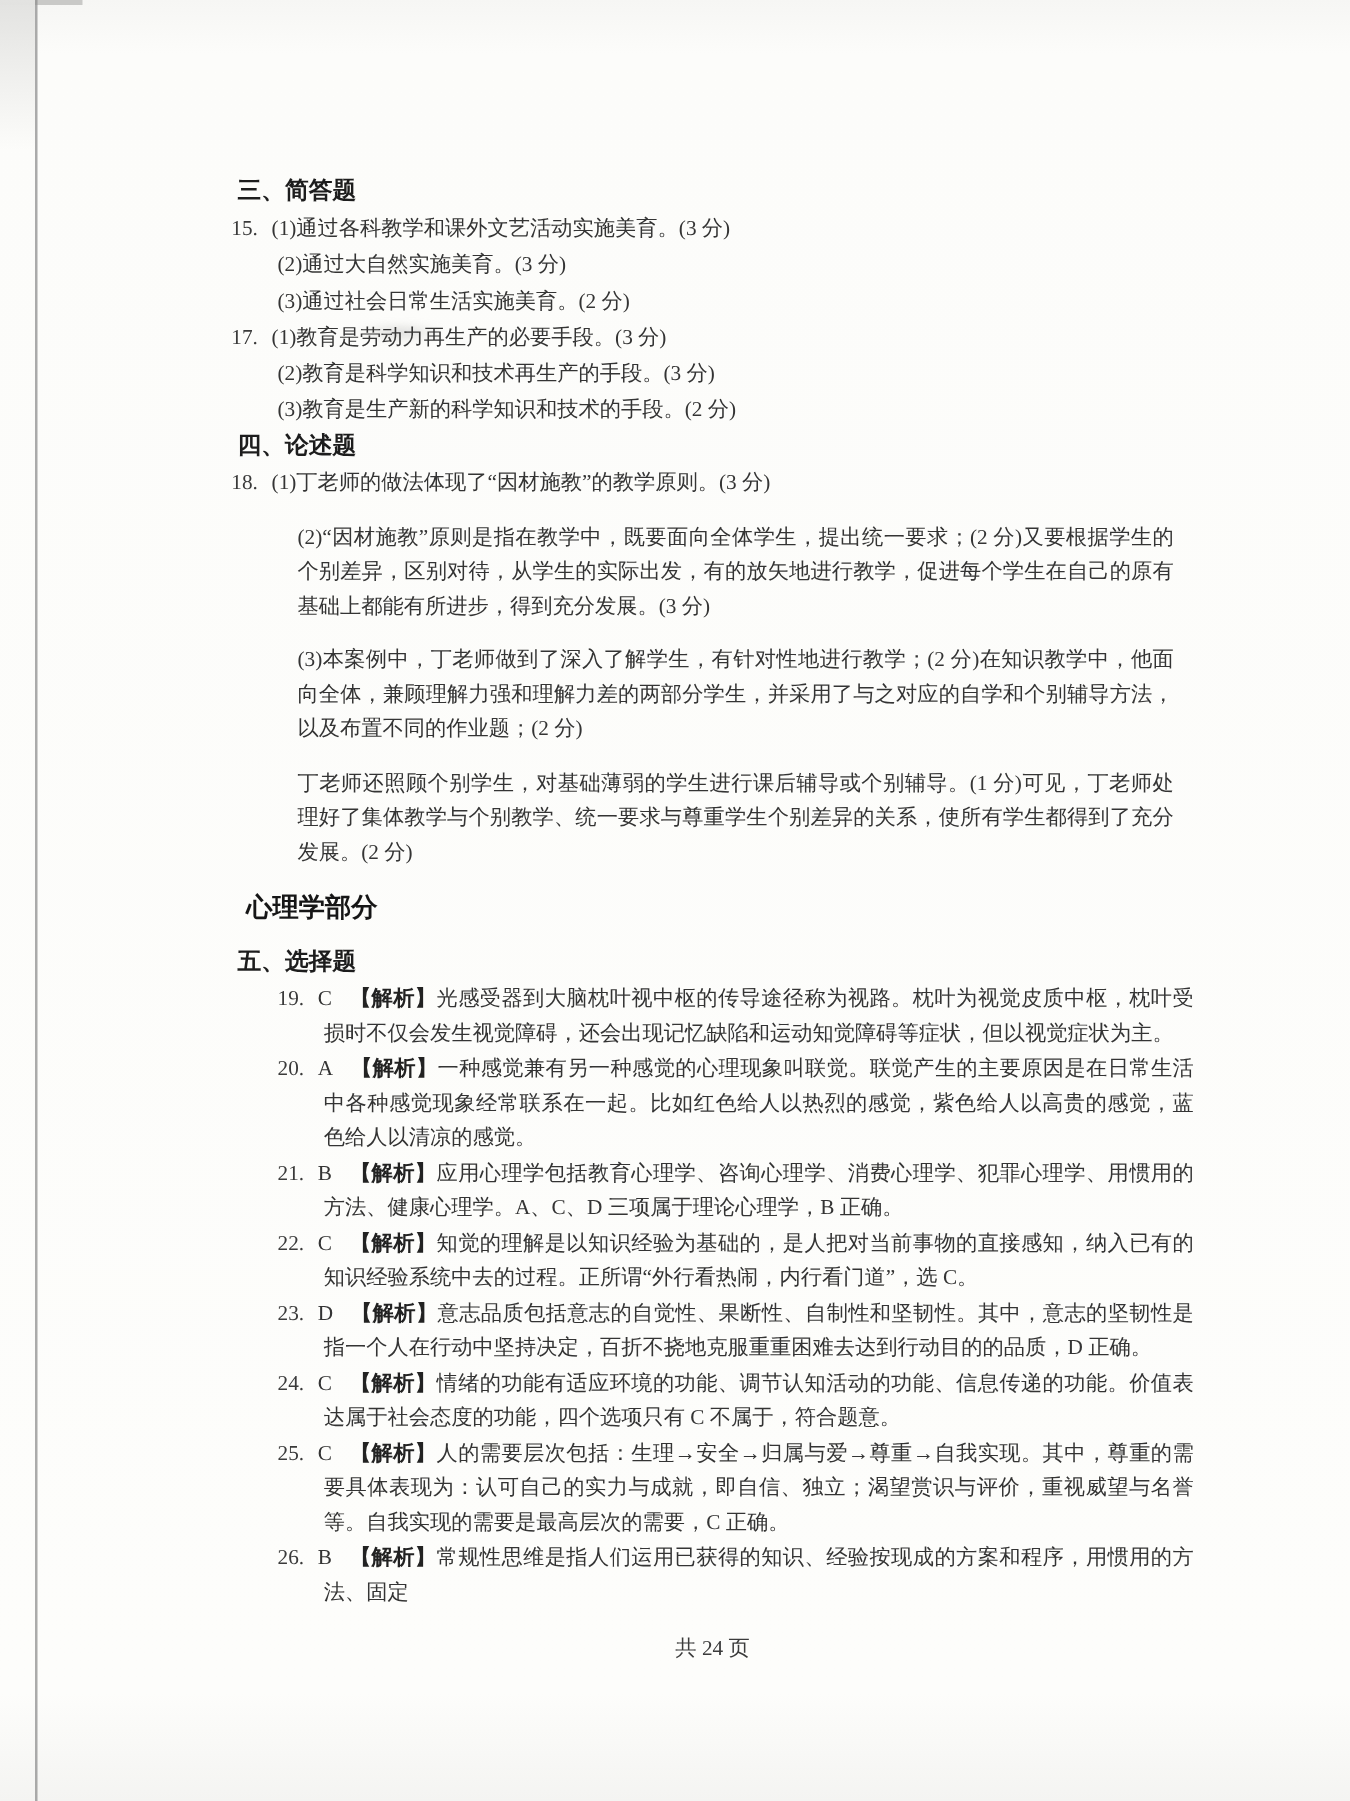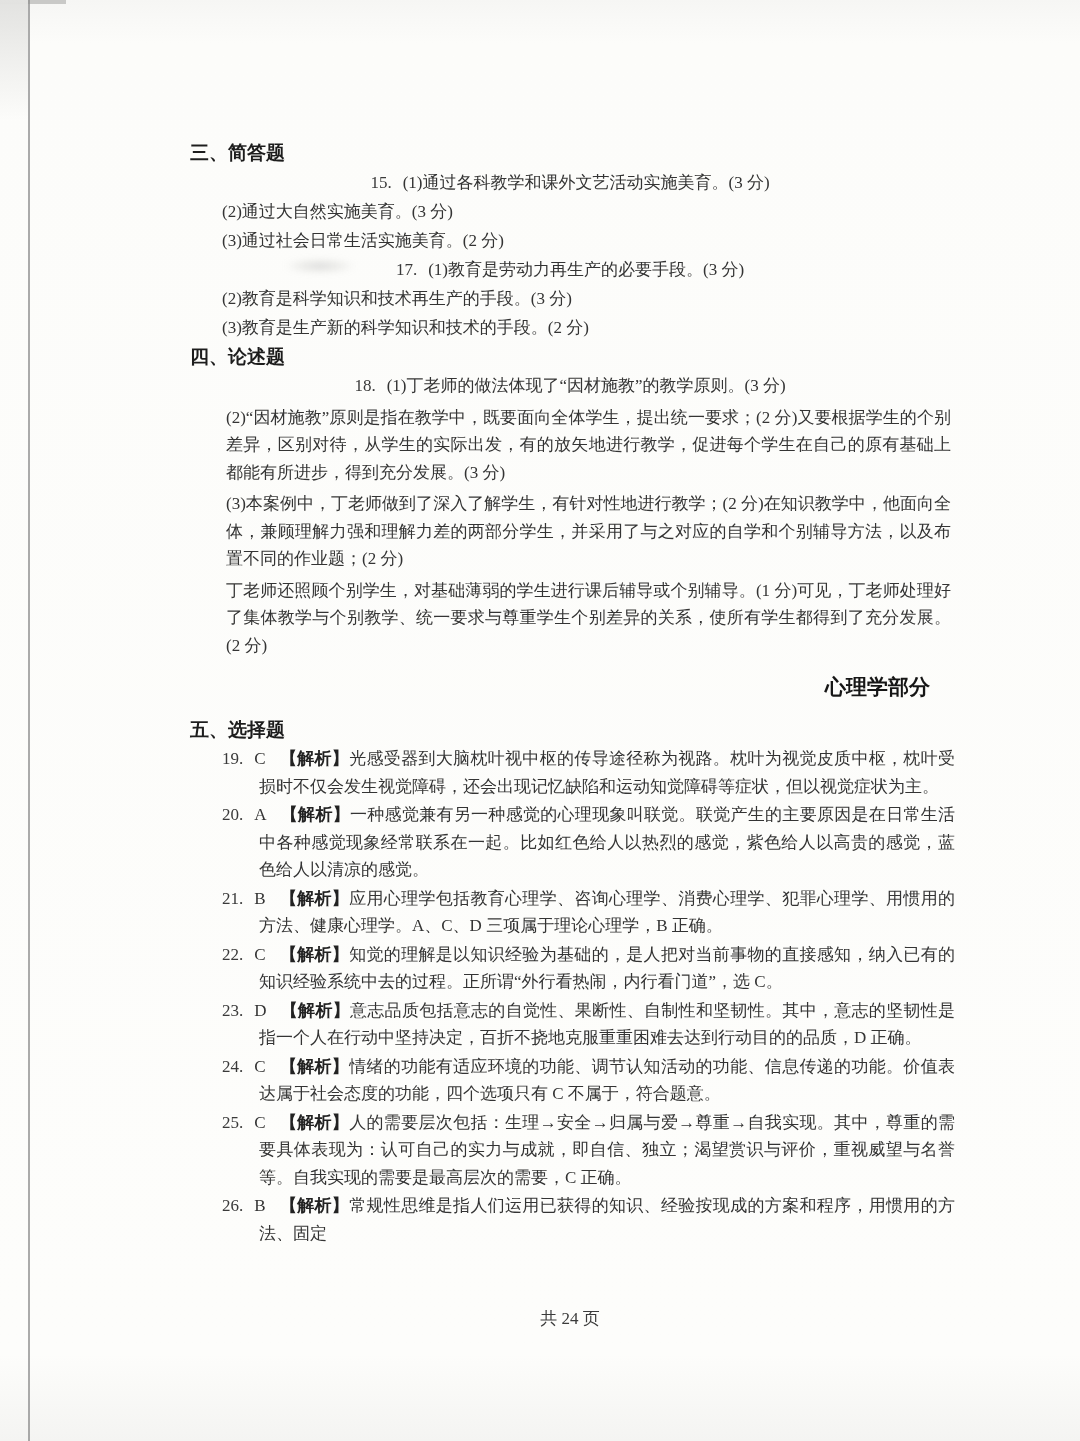--- a/index.html
+++ b/index.html
@@ -33,28 +33,28 @@
   .content{
     position:absolute;left:222px;right:125px;top:138px;
     font-size:17px;
   }
   .sec-heading{
     font-family:"Liberation Sans",sans-serif;
     font-weight:bold;font-size:19px;color:#1d1d1d;
     line-height:30px;margin:0;text-indent:-32px;
   }
   .line{margin:0;line-height:29px;}
-  .line.first{text-indent:-37px;text-align:center;}
+  .line.first{text-indent:-37px;}
   .num{margin-right:11px;color:#3a3a3a;}
   .essay .line{line-height:27.5px;}
-  .para{margin:4px;line-height:27.5px;text-align:justify;}
+  .para{margin:16px;line-height:27.5px;text-align:justify;}
   .part-title{
     font-family:"Liberation Sans",sans-serif;
     font-weight:bold;font-size:21px;color:#161616;
-    text-align:right;line-height:32px;
+    text-align:left;line-height:32px;
     margin:12px 0 12px;transform:translateX(-25px);
   }
   .mcq-item{
     padding-left:37px;text-indent:-37px;
     line-height:27.5px;margin:0 0 1px;text-align:justify;
   }
   .mcq-item .num{}
   .ans{margin-right:14px;}
   .jx{font-family:"Liberation Sans",sans-serif;font-weight:bold;color:#222;}
   .footer{

